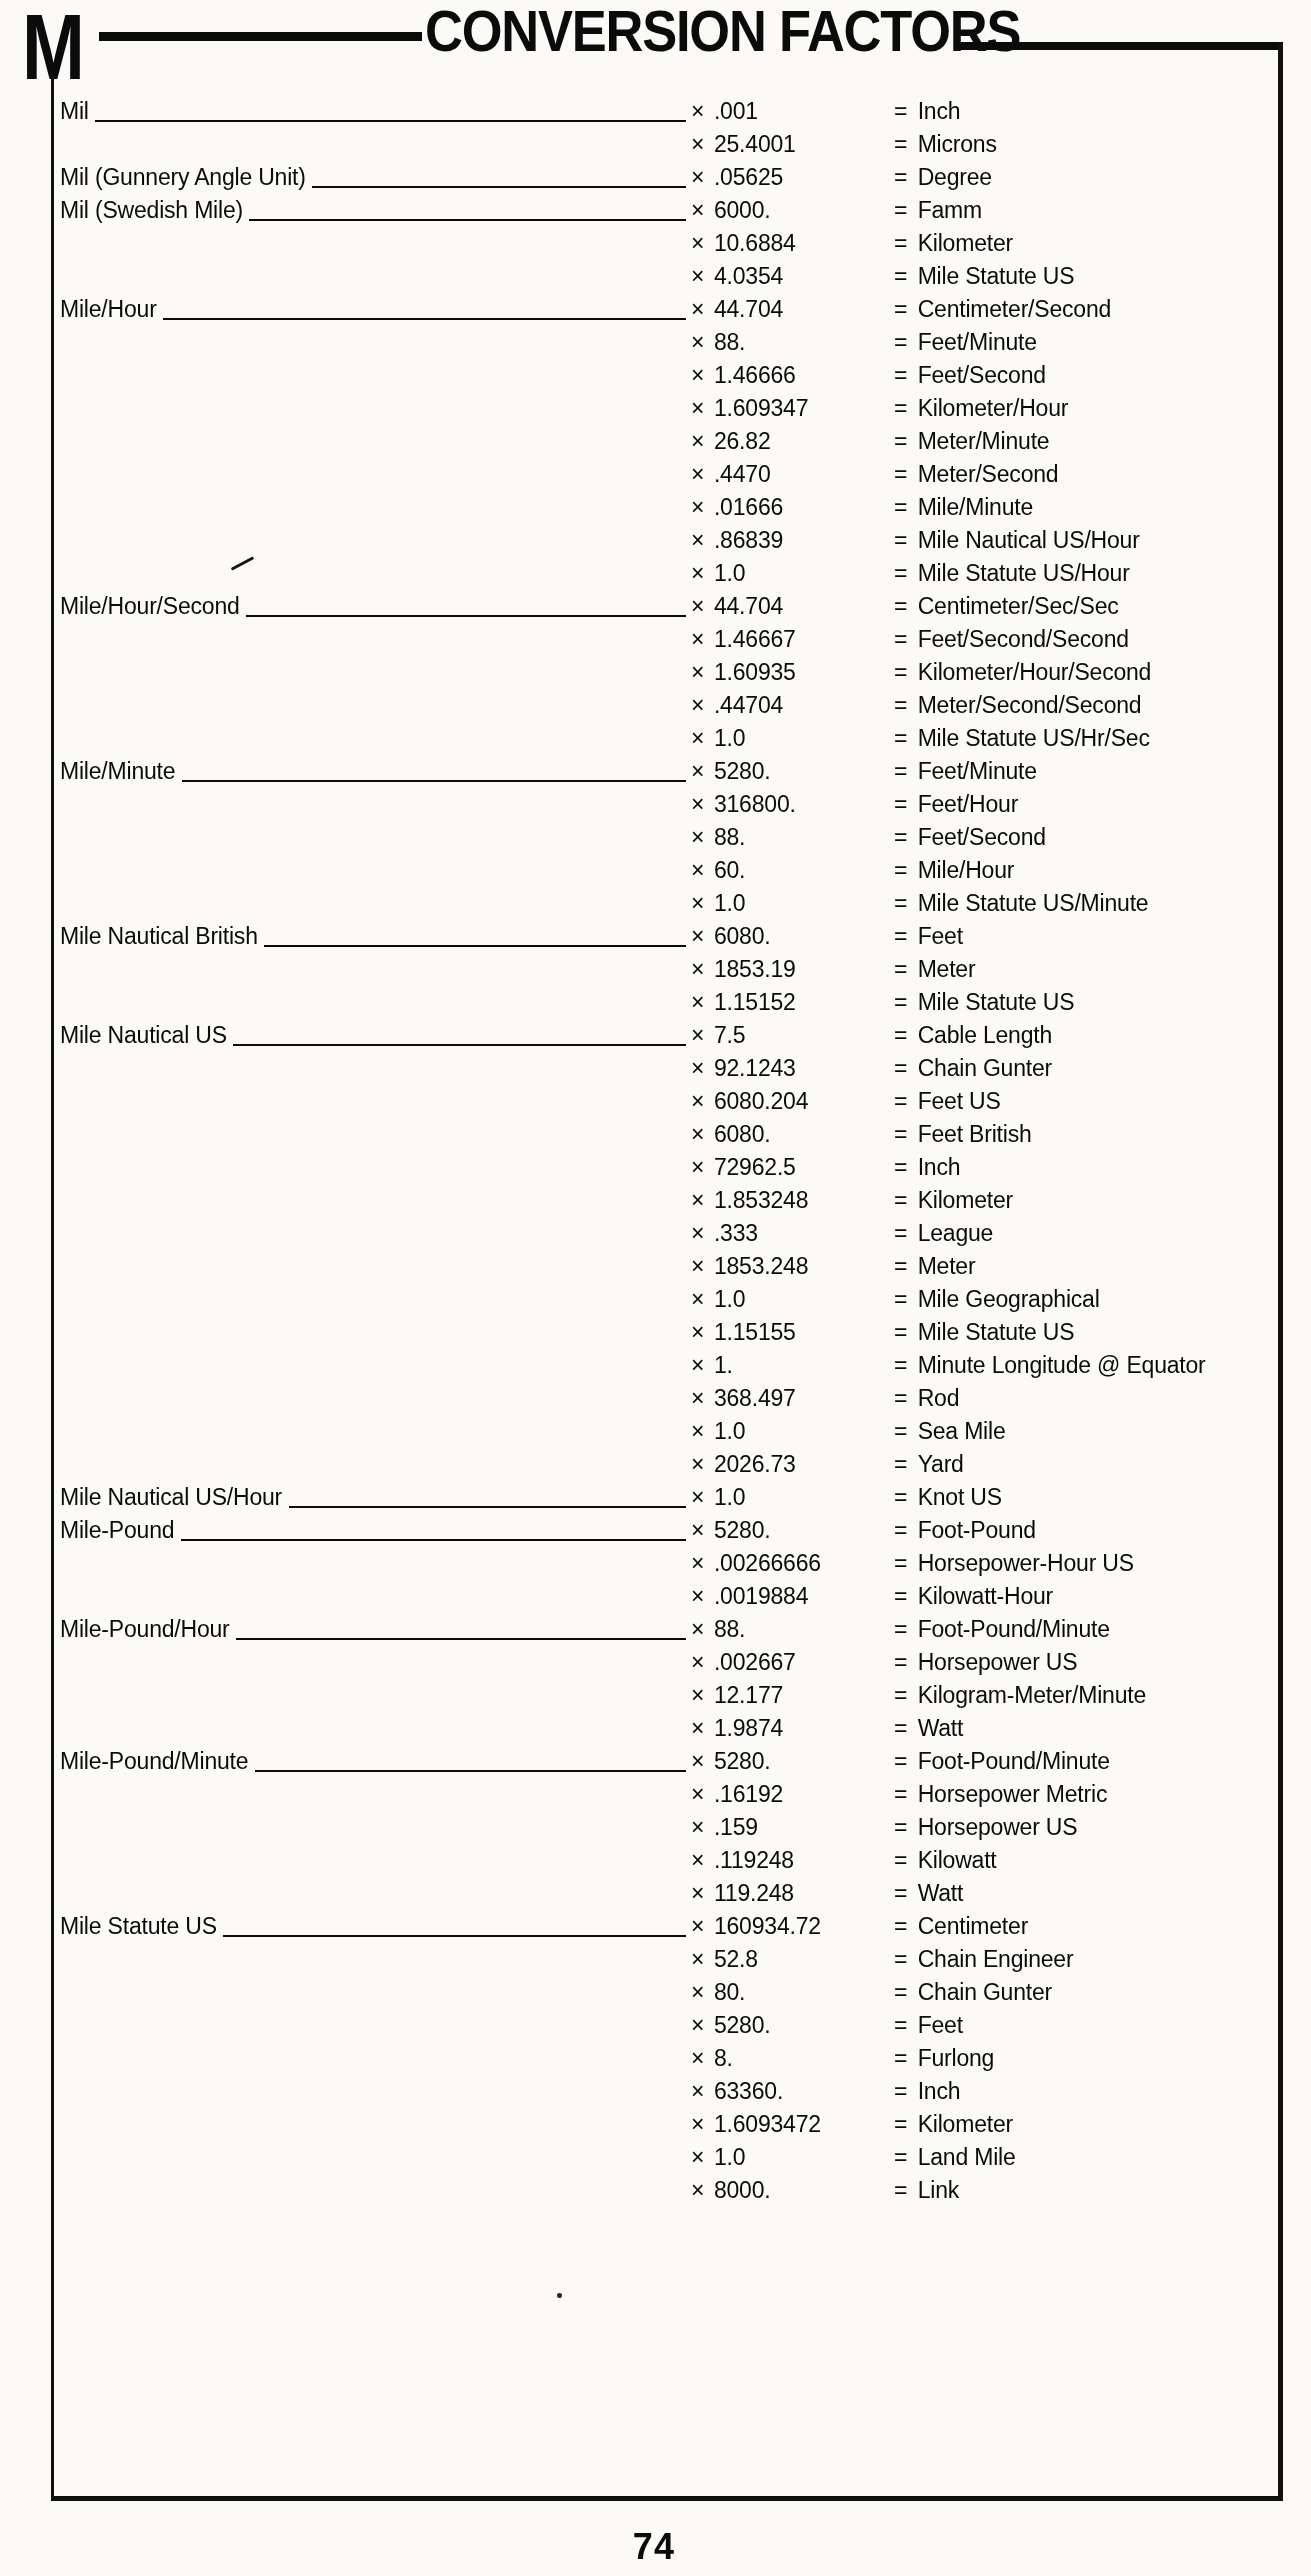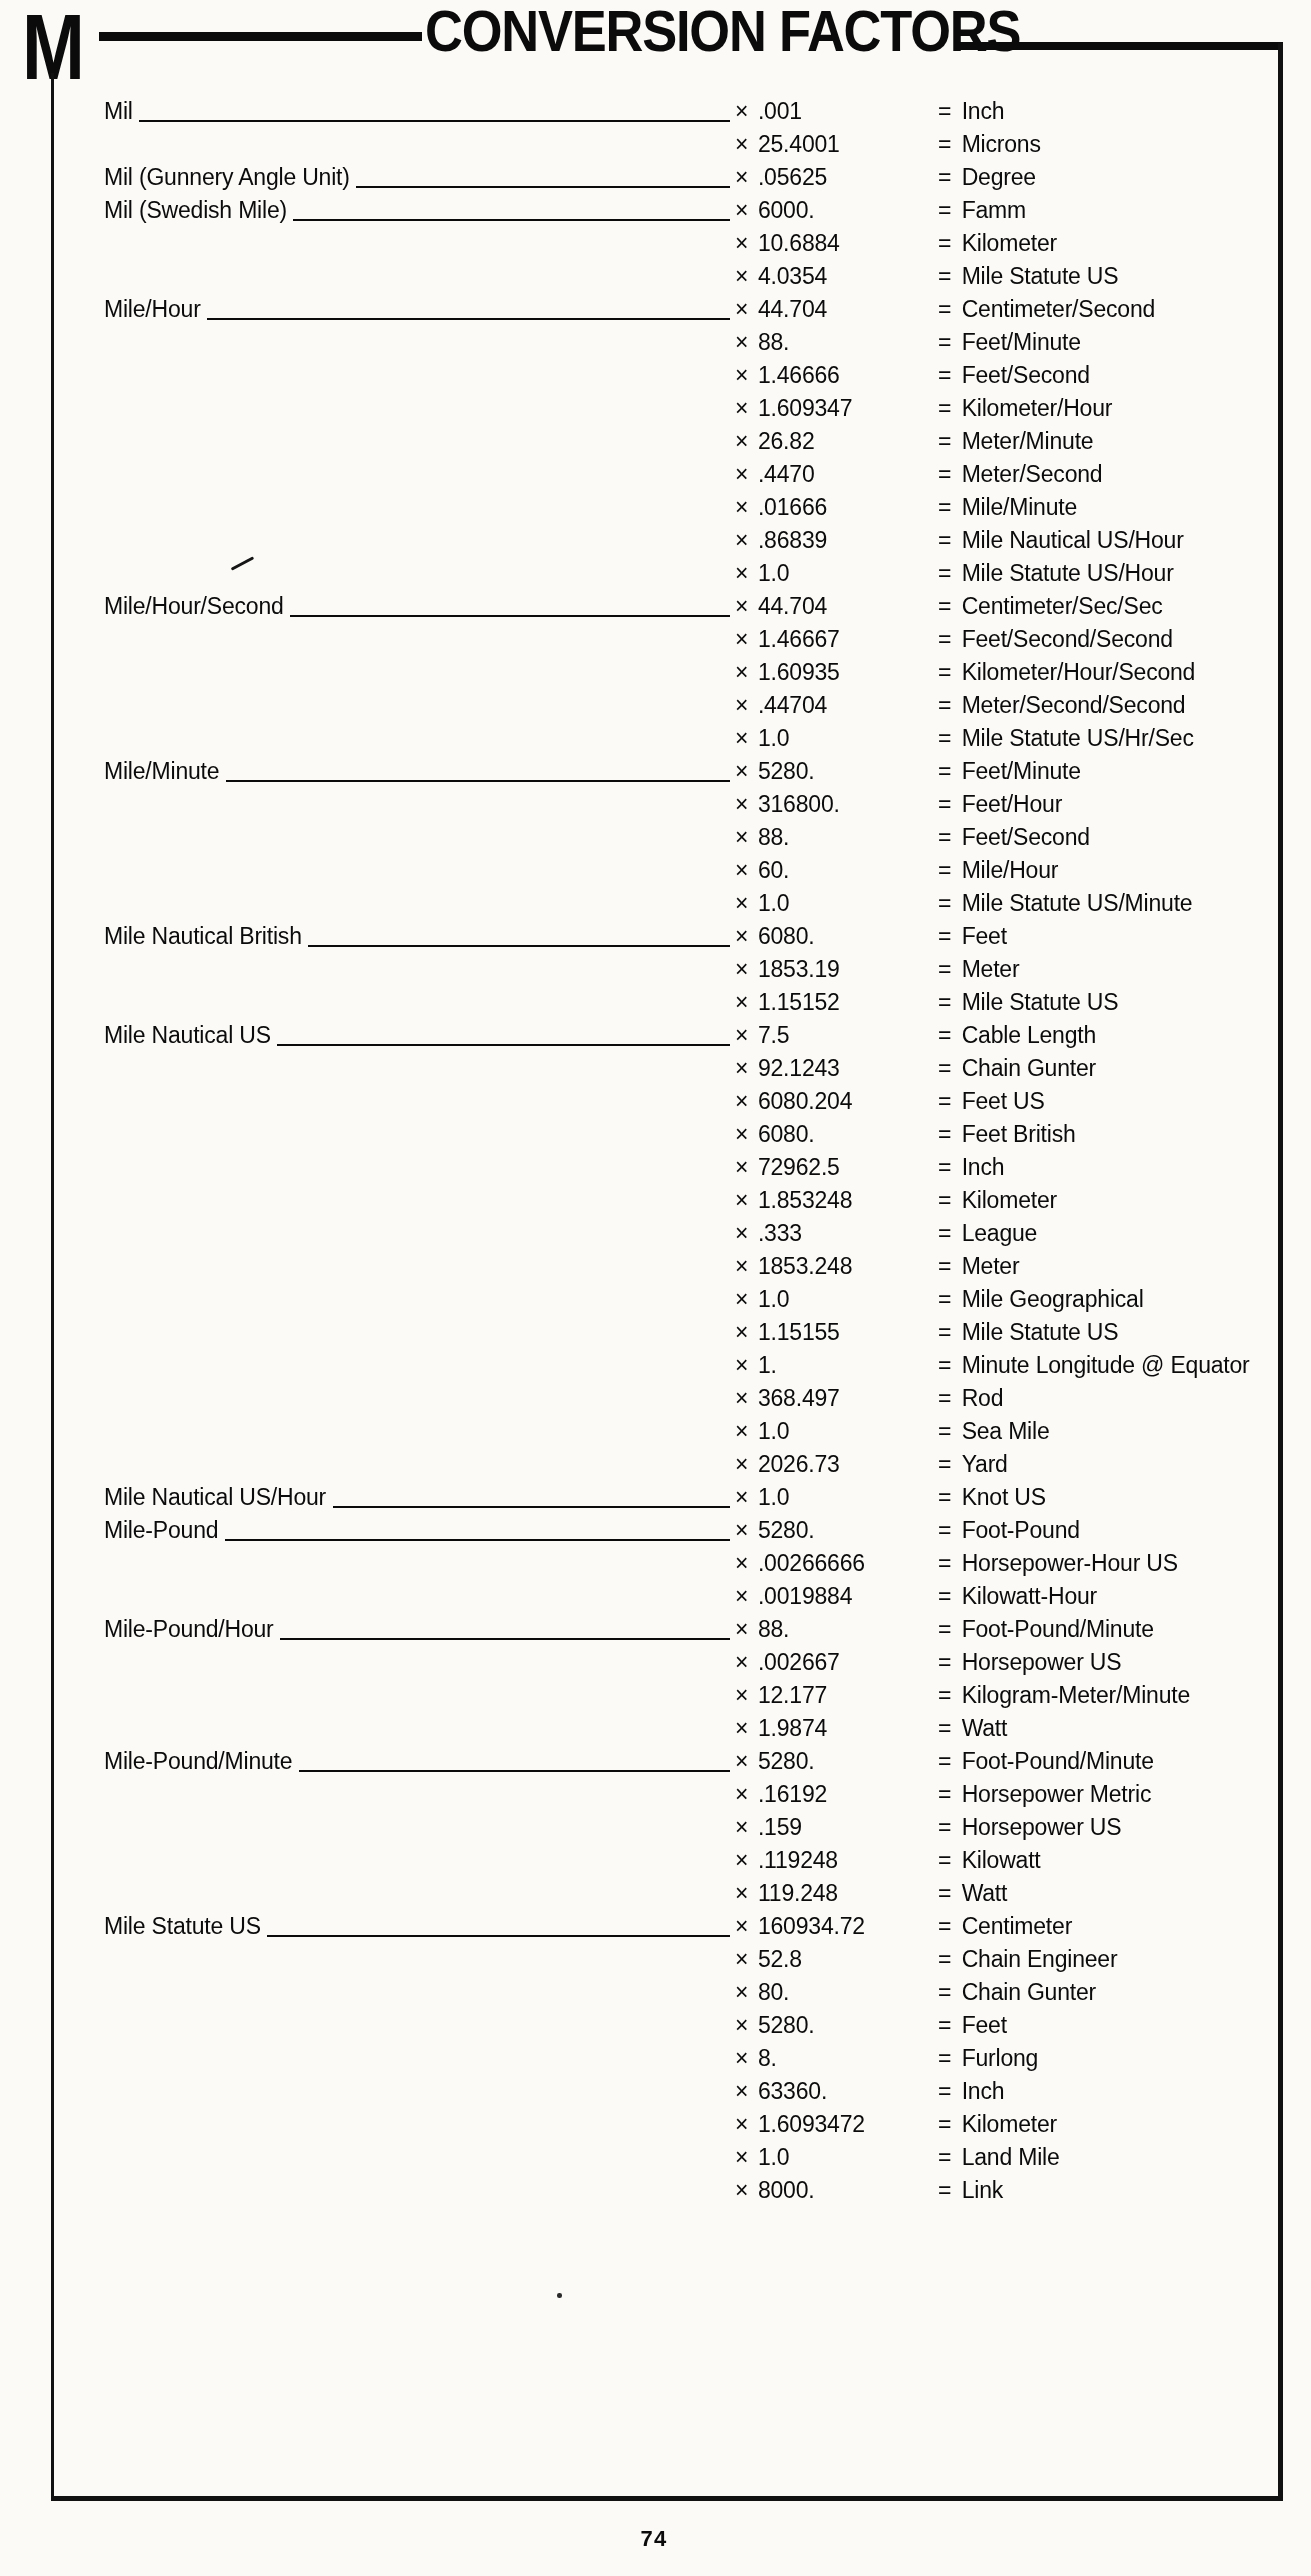--- a/index.html
+++ b/index.html
@@ -52,21 +52,20 @@
   
   .border-left   { position: absolute; left: 51px;   top: 73px;  width: 3.2px;  height: 2428px; background: #111; }
   .border-right  { position: absolute; left: 1278px; top: 43px;   width: 5.2px;  height: 2458px; background: #111; }
   .border-bottom { position: absolute; left: 51px;   top: 2496px; width: 1232px; height: 4.5px;  background: #111; }
 
   
   .rows {
     position: absolute;
     left: 0; top: 95px;
     width: 1084px;
-    padding-left: 44px;
   }
   .conv-row {
     position: relative;
     height: 33px;
     font-size: 23px;
     letter-spacing: -0.2px;
     line-height: 33px;
     white-space: nowrap;
   }
   .label-zone {
@@ -97,21 +96,21 @@
     left: 894px; top: 0;
     width: 380px; height: 33px;
   }
   .unit-zone .eq { display: inline-block; margin-right: 10.4px; }
 
   
   .page-number {
     position: absolute;
     left: 654px; top: 2526px;
     transform: translateX(-50%);
-    font-size: 22px;
+    font-size: 36px;
     font-weight: 700;
     letter-spacing: 1.3px;
   }
 
   
   .tick-mark {
     position: absolute;
     left: 230px; top: 562px;
     width: 25px; height: 3.2px;
     background: #151515;

